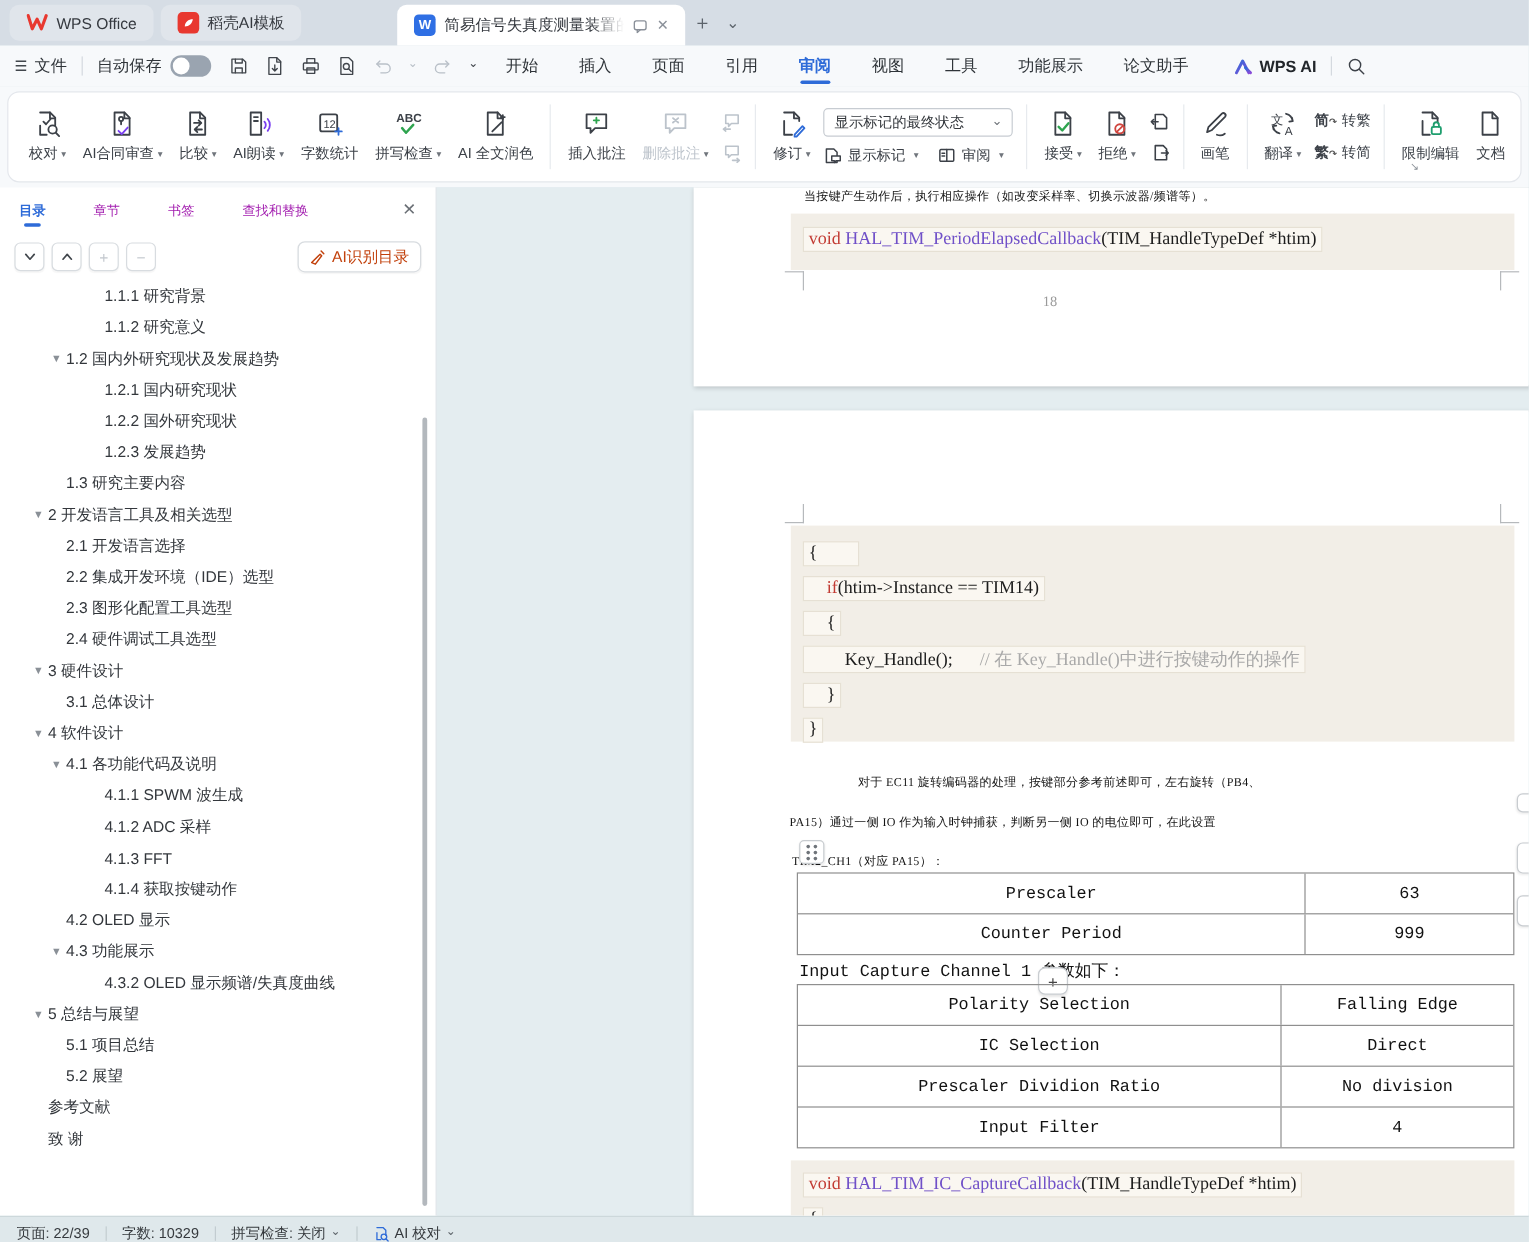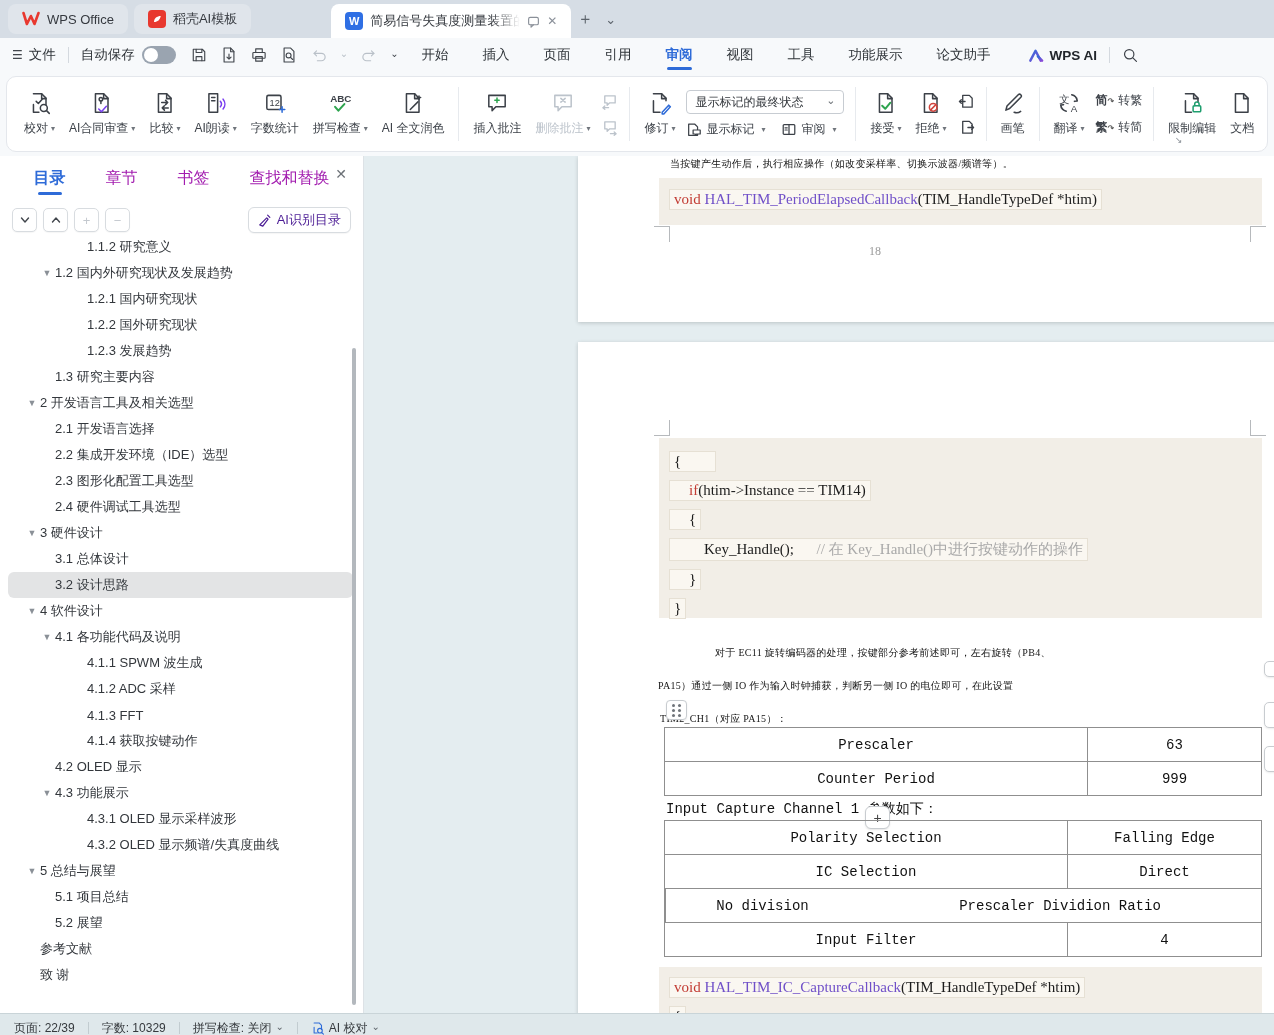--- a/index.html
+++ b/index.html
@@ -55,31 +55,31 @@
   .minicol { display:inline-flex; flex-direction:column; gap:9px; margin:0 4px; vertical-align:middle; }
   .zrow { display:flex; align-items:center; gap:4px; font-size:12px; cursor:pointer; }
   .zchar { font-size:12px; font-weight:600; position:relative; }
   .zchar i { font-style:normal; font-size:8px; color:#555; }
   .launcher { position:absolute; left:1168px; bottom:6px; font-size:9px; color:#8a9097; }
   .ribbon, .rbtn, .rcol, .minicol { flex:none; }
 
   
   .main { display:flex; height:857px; }
   .sidebar { width:364px; background:#fff; border-right:1px solid #dde2e6; position:relative; flex:none; }
-  .sb-tabs { display:flex; align-items:center; gap:40px; padding:12px 16px 0 16px; font-size:16px;justify-content:center; }
+  .sb-tabs { display:flex; align-items:center; gap:40px; padding:12px 16px 0 16px; font-size:11px; }
   .sb-tab { position:relative; padding-bottom:12px; color:#a21caf; cursor:pointer; }
   .sb-tab.active { color:#2e6bd8; font-weight:700; }
   .sb-tab.active::after { content:""; position:absolute; left:4px; right:4px; bottom:6px; height:3px; border-radius:2px; background:#2e6bd8; }
   .sb-close { margin-left:auto; color:#6b7076; font-size:14px; padding-bottom:10px; cursor:pointer; }
   .sb-tools { display:flex; align-items:center; padding:6px 12px 0 12px; gap:6px; }
   .sqbtn { width:25px; height:24px; border:1px solid #d8dce0; border-radius:5px; background:#fff; display:grid; place-items:center;
            color:#41464c; font-size:13px; cursor:pointer; box-shadow:0 1px 1px rgba(0,0,0,.04); }
   .sqbtn.disab { color:#c3c8ce; }
   .aibtn { margin-left:auto; height:26px; border:1px solid #d8dce0; border-radius:6px; background:#fff; display:flex;
-           align-items:center; gap:5px; padding:0 9px; font-size:13px; color:#4c1d95; cursor:pointer; box-shadow:0 1px 1px rgba(0,0,0,.04); }
+           align-items:center; gap:5px; padding:0 9px; font-size:13px; color:#c2410c; cursor:pointer; box-shadow:0 1px 1px rgba(0,0,0,.04); }
   .toc-list { position:absolute; top:84px; bottom:0; left:0; right:10px; overflow:hidden; }
   .toc-item { height:26px; display:flex; align-items:center; font-size:13px; color:#33373c; border-radius:6px;
               margin:0 0 0 8px; cursor:pointer; }
   .toc-item:first-of-type { margin-top:-6px; }
   .toc-item .arrow { width:16px; font-size:9px; color:#8a9097; text-align:center; visibility:hidden; flex:none; }
   .toc-item.exp .arrow { visibility:visible; }
   .toc-item.lv1 { padding-left:16px; }
   .toc-item.lv2 { padding-left:31px; }
   .toc-item.lv3 { padding-left:63px; }
   .toc-item.sel { background:#e3e4e5; }
@@ -459,20 +459,24 @@
       <span class="aibtn">
         <svg class="ic" width="14" height="14" viewBox="0 0 16 16">
             <path d="M2 13.5L10 5.5l1.5 1.5L5.5 15z"></path>
             <path d="M11 2.5l2.5 2.5"></path>
           </svg>
         <span>AI识别目录</span>
       </span>
     </div>
     <div class="toc-list">
 
+        <div class="toc-item lv3">
+          <span class="arrow">▼</span>
+          <span>1.1.1 研究背景</span>
+        </div>
 
         <div class="toc-item lv3">
           <span class="arrow">▼</span>
           <span>1.1.2 研究意义</span>
         </div>
 
         <div class="toc-item lv2 exp">
           <span class="arrow">▼</span>
           <span>1.2 国内外研究现状及发展趋势</span>
         </div>
@@ -525,24 +529,20 @@
         <div class="toc-item lv1 exp">
           <span class="arrow">▼</span>
           <span>3 硬件设计</span>
         </div>
 
         <div class="toc-item lv2">
           <span class="arrow">▼</span>
           <span>3.1 总体设计</span>
         </div>
 
-        <div class="toc-item lv2 sel">
-          <span class="arrow">▼</span>
-          <span>3.2 设计思路</span>
-        </div>
 
         <div class="toc-item lv1 exp">
           <span class="arrow">▼</span>
           <span>4 软件设计</span>
         </div>
 
         <div class="toc-item lv2 exp">
           <span class="arrow">▼</span>
           <span>4.1 各功能代码及说明</span>
         </div>
@@ -570,24 +570,20 @@
         <div class="toc-item lv2">
           <span class="arrow">▼</span>
           <span>4.2 OLED 显示</span>
         </div>
 
         <div class="toc-item lv2 exp">
           <span class="arrow">▼</span>
           <span>4.3 功能展示</span>
         </div>
 
-        <div class="toc-item lv3">
-          <span class="arrow">▼</span>
-          <span>4.3.1 OLED 显示采样波形</span>
-        </div>
 
         <div class="toc-item lv3">
           <span class="arrow">▼</span>
           <span>4.3.2 OLED 显示频谱/失真度曲线</span>
         </div>
 
         <div class="toc-item lv1 exp">
           <span class="arrow">▼</span>
           <span>5 总结与展望</span>
         </div>
@@ -678,22 +674,22 @@
             <div class="tcell tc1">Polarity Selection</div>
             <div class="tcell tc2">Falling Edge</div>
           </div>
 
           <div class="trow">
             <div class="tcell tc1">IC Selection</div>
             <div class="tcell tc2">Direct</div>
           </div>
 
           <div class="trow">
+            <div class="tcell tc1">Prescaler Dividion Ratio</div>
             <div class="tcell tc2">No division</div>
-            <div class="tcell tc1">Prescaler Dividion Ratio</div>
           </div>
 
           <div class="trow">
             <div class="tcell tc1">Input Filter</div>
             <div class="tcell tc2">4</div>
           </div>
         </div>
 
       <div class="codeblock serif" style="top:625px;height:90px;padding:10px 0 0 10px">
         <div class="cline" style="margin-bottom:8px"><span class="cbox"><span class="kw">void </span><span class="fn">HAL_TIM_IC_CaptureCallback</span><span>(TIM_HandleTypeDef *htim)</span></span></div>

